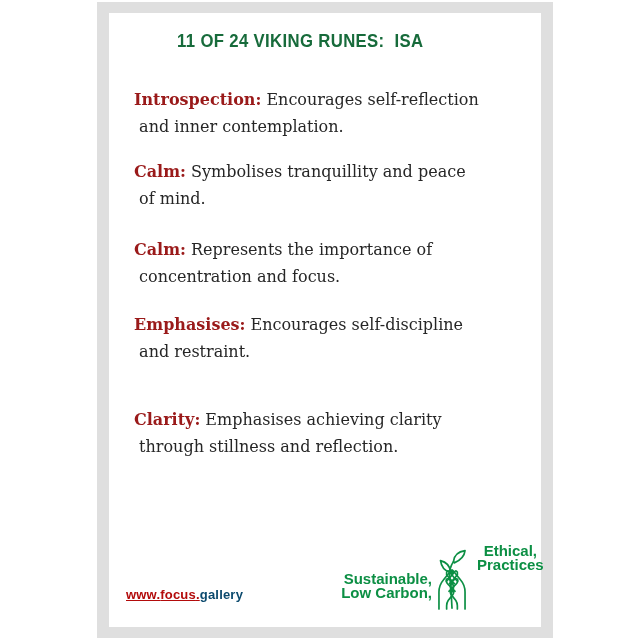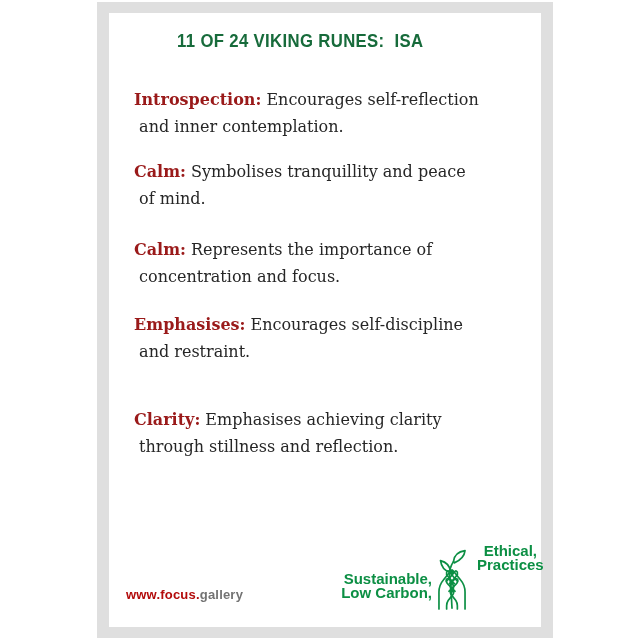--- a/index.html
+++ b/index.html
@@ -41,22 +41,22 @@
   .section-text { white-space: pre-line; }
   .s0 { top: 86px; } .s1 { top: 158px; } .s2 { top: 236px; }
   .s3 { top: 311px; } .s4 { top: 406px; }
 
   .website {
     position: absolute; left: 126px; top: 587px;
     font-family: "Liberation Sans", sans-serif;
     font-size: 13px; font-weight: bold;
     letter-spacing: 0.2px;
   }
-  .website .red { color: #b30b0b; }
-  .website .blue { color: #737373; }
+  .website .red { color: #b30b0b; text-decoration: underline; }
+  .website .blue { color: #0c4a6e; }
 
   .eco-text {
     position: absolute;
     font-family: "Liberation Sans", sans-serif;
     font-size: 15px; font-weight: bold;
     color: #0c8f44; line-height: 13.5px;
     white-space: pre-line;
   }
   .eco-left  { right: 208px; top: 572px; text-align: right; }
   .eco-right { left: 477px; top: 544px; text-align: center; }

